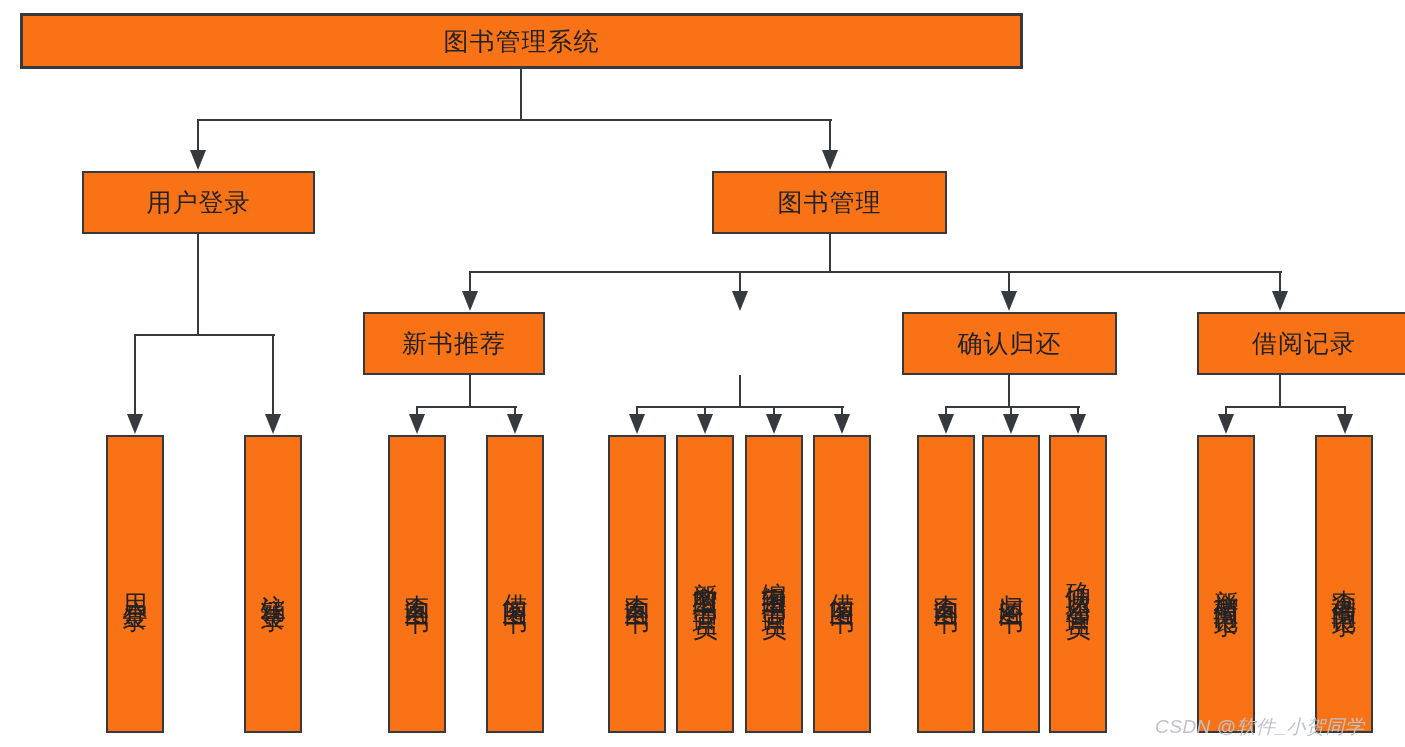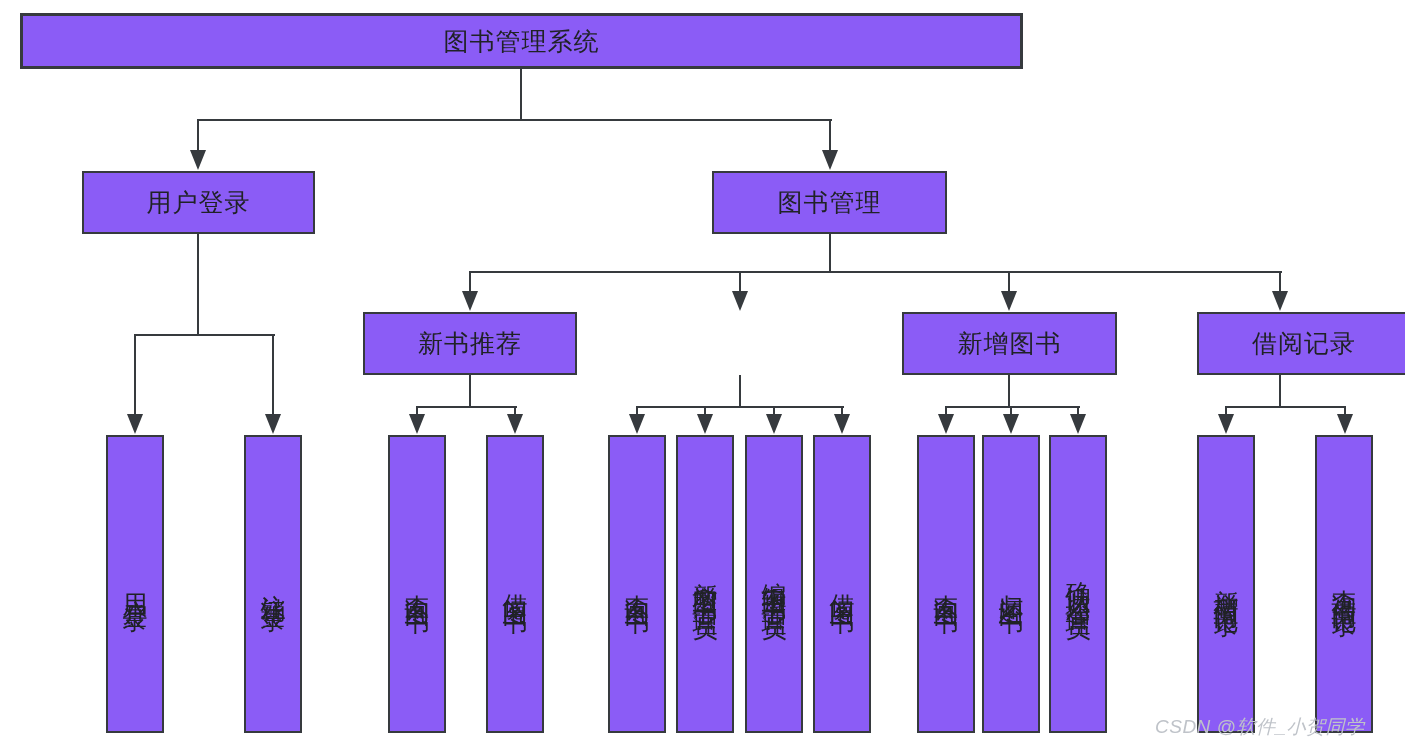--- a/index.html
+++ b/index.html
@@ -2,21 +2,21 @@
 <html><head>
 <meta charset="utf-8">
 <style>
   html,body{margin:0;padding:0;background:#ffffff;}
   #canvas{
     position:relative;width:1405px;height:747px;background:#ffffff;overflow:hidden;
     font-family:"Liberation Sans","DejaVu Sans",sans-serif;
     color:#202226;
   }
   .box{
-    position:absolute;box-sizing:border-box;background:#8b5cf6;
+    position:absolute;box-sizing:border-box;background:#f97316;
     border:2px solid #363a3e;
     display:flex;align-items:center;justify-content:center;
     font-size:25px;letter-spacing:1px;white-space:nowrap;
     z-index:2;
   }
   .root{border-width:3px;}
   .vbox{
     writing-mode:vertical-rl;text-orientation:upright;
     letter-spacing:5px;line-height:1;white-space:normal;
     text-align:center;
@@ -67,25 +67,25 @@
   <div class="hline" style="left:469px;top:271px;width:813px;"></div>
   <div class="vline" style="left:469px;top:271px;height:25px;"></div>
   <div class="ahead" style="left:462px;top:291px;"></div>
   <div class="vline" style="left:739px;top:271px;height:25px;"></div>
   <div class="ahead" style="left:732px;top:291px;"></div>
   <div class="vline" style="left:1008px;top:271px;height:25px;"></div>
   <div class="ahead" style="left:1001px;top:291px;"></div>
   <div class="vline" style="left:1279px;top:271px;height:25px;"></div>
   <div class="ahead" style="left:1272px;top:291px;"></div>
 
-  <div class="box" style="left:363px;top:312px;width:214px;height:63px;text-align:center;">
+  <div class="box" style="left:363px;top:312px;width:182px;height:63px;text-align:center;">
     <span>新书推荐</span>
   </div>
   <div class="box" style="left:902px;top:312px;width:215px;height:63px;">
-    <span>新增图书</span>
+    <span>确认归还</span>
   </div>
   <div class="box" style="left:1173px;top:312px;width:214px;height:63px;margin-left:24px;">
     <span>借阅记录</span>
   </div>
 
   <div class="vline" style="left:469px;top:375px;height:33px;"></div>
   <div class="hline" style="left:416px;top:406px;width:101px;"></div>
   <div class="vline" style="left:416px;top:406px;height:12px;"></div>
   <div class="ahead" style="left:409px;top:414px;"></div>
   <div class="vline" style="left:514px;top:406px;height:12px;"></div>

